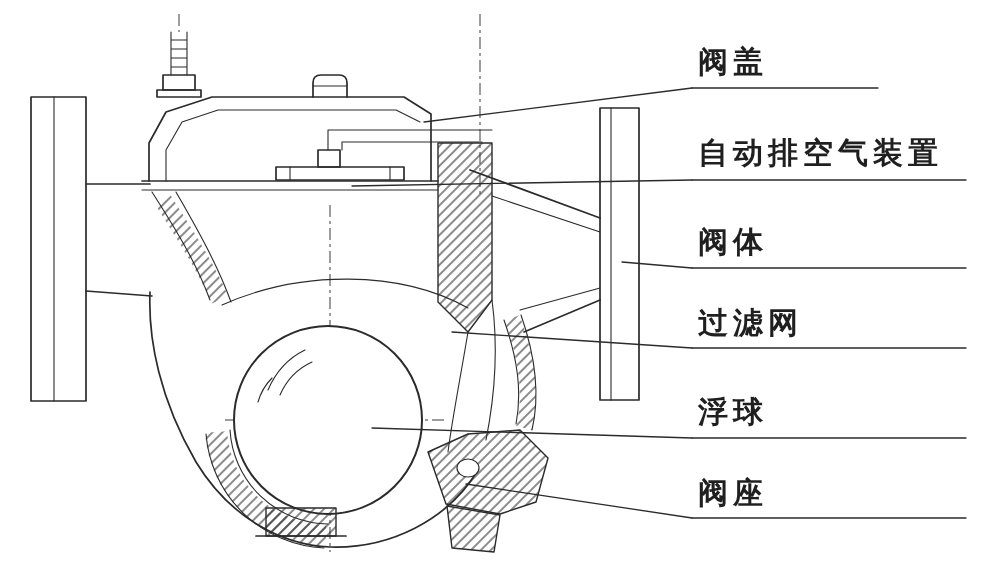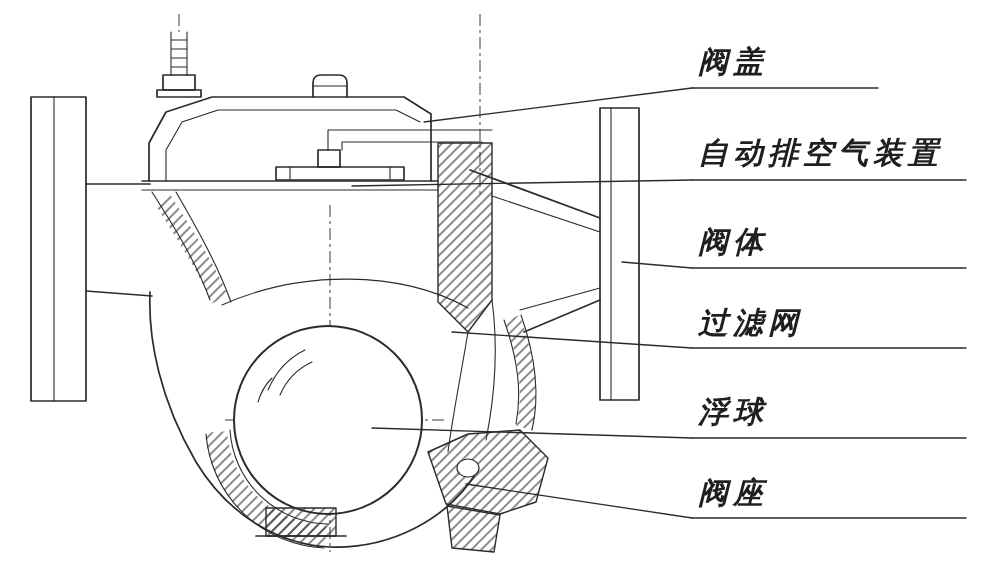--- a/index.html
+++ b/index.html
@@ -1,18 +1,18 @@
 <!DOCTYPE html>
 <html><head>
 <meta charset="utf-8">
 <style>
   html,body{margin:0;padding:0;background:#e9e9e9;}
   .stage{
     position:relative;width:1000px;height:562px;background:#ffffff;
-    font-family:"DejaVu Sans","Liberation Sans",sans-serif;overflow:hidden;font-style:italic;
+    font-family:"DejaVu Sans","Liberation Sans",sans-serif;overflow:hidden;
   }
   svg{position:absolute;inset:0;display:block;}
   .ln{fill:none;stroke:#2b2b2b;stroke-width:1.7;stroke-linecap:round;stroke-linejoin:round;}
   .thin{fill:none;stroke:#2b2b2b;stroke-width:1.1;stroke-linecap:round;stroke-linejoin:round;}
   .cl{fill:none;stroke:#3a3a3a;stroke-width:1;stroke-dasharray:12 4 3 4;}
   .hatchfill{fill:url(#hatch);stroke:#2b2b2b;stroke-width:1.4;stroke-linejoin:round;}
   .band{fill:none;stroke:url(#hatch);}
   .leader{fill:none;stroke:#2b2b2b;stroke-width:1.3;stroke-linecap:round;}
   .lbl{
     font-family:"DejaVu Sans","Liberation Sans",sans-serif;

